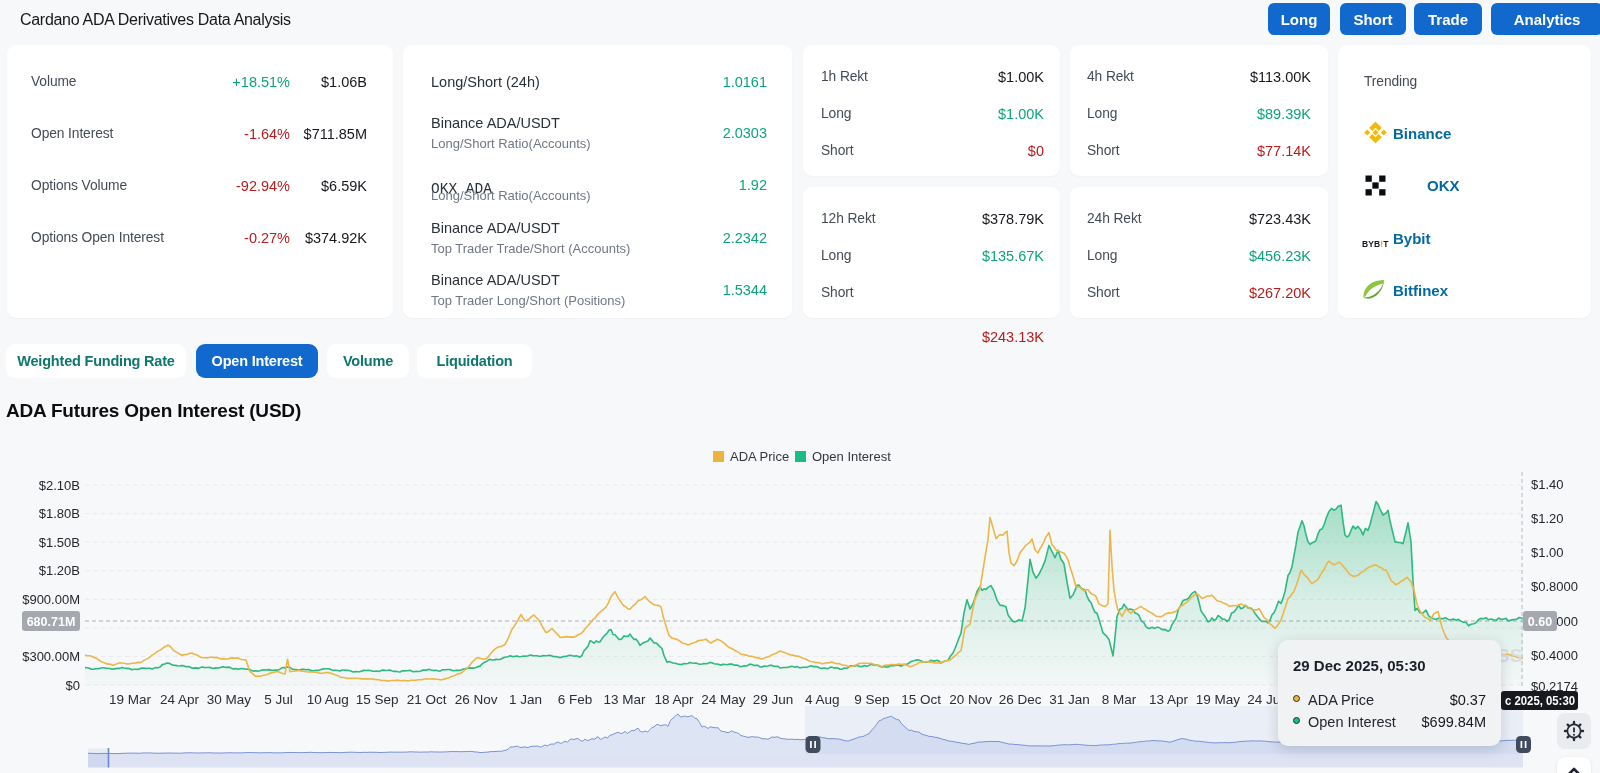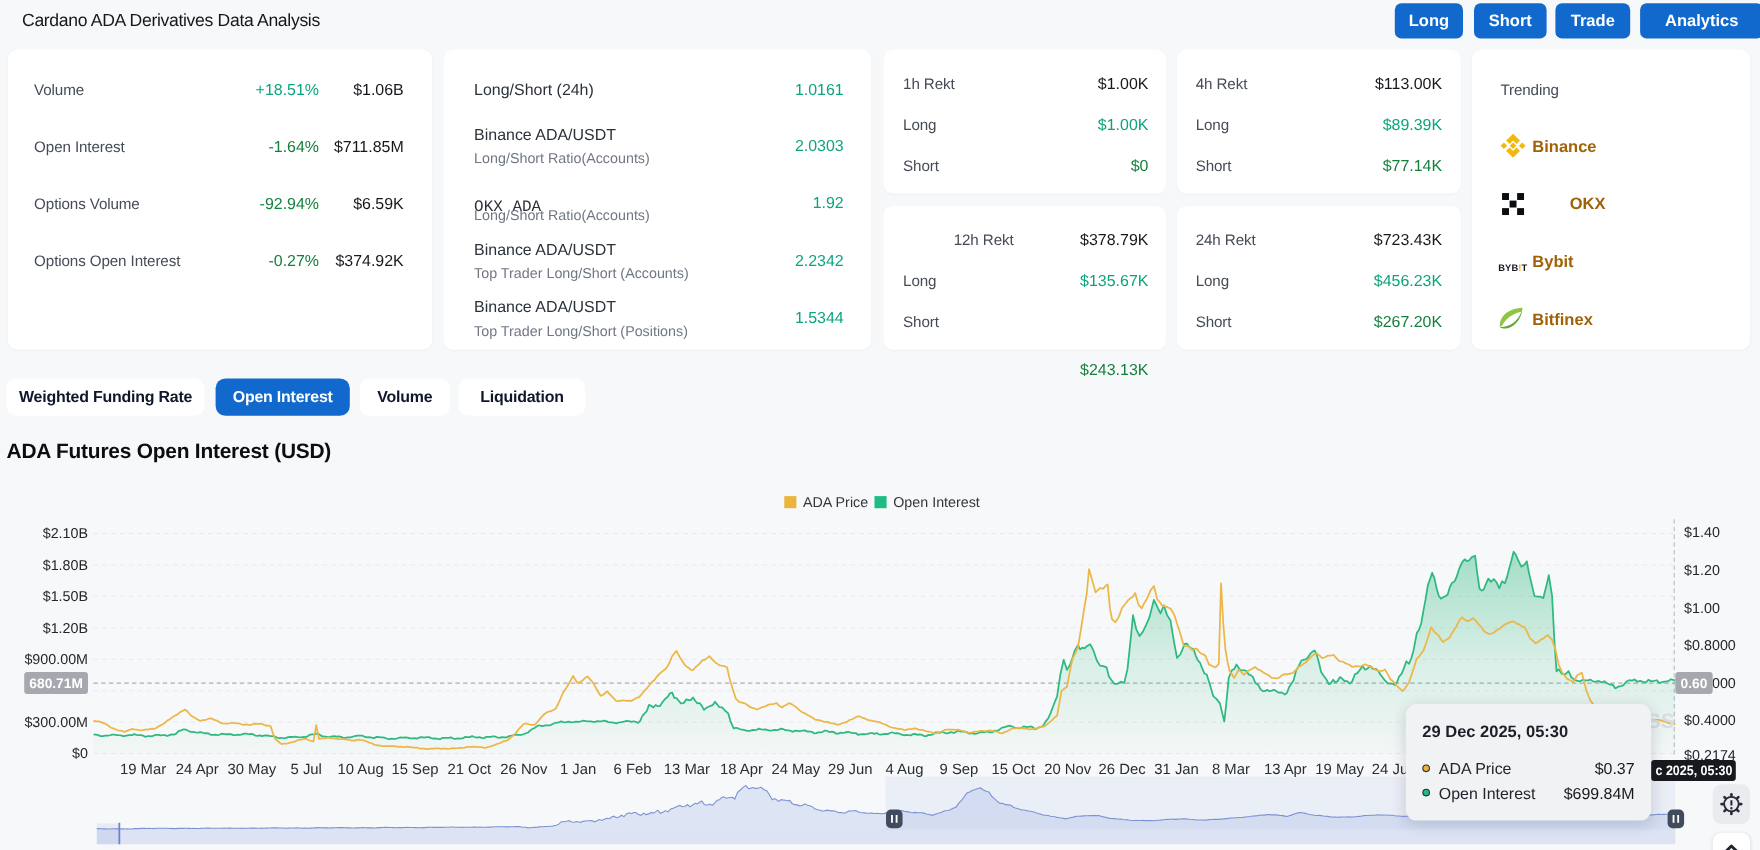--- a/index.html
+++ b/index.html
@@ -1,27 +1,27 @@
 <!DOCTYPE html>
 <html><head><meta charset="utf-8">
 <style>
 *{margin:0;padding:0;box-sizing:border-box;}
 html,body{width:1600px;height:773px;overflow:hidden;background:#f7f8f9;font-family:"Liberation Sans",sans-serif;-webkit-font-smoothing:antialiased;}
 .abs{position:absolute;}
 .card{position:absolute;background:#fff;border-radius:9px;box-shadow:0 1px 2px rgba(20,30,50,0.03);}
 .btn{position:absolute;top:3px;height:32px;background:#1269cd;color:#fff;font-size:15px;font-weight:700;border-radius:6px;display:flex;align-items:center;justify-content:center;}
-.tab{position:absolute;top:344px;height:34px;border-radius:9px;display:flex;align-items:center;justify-content:center;font-size:14.5px;letter-spacing:-0.2px;font-weight:700;color:#0f172a;background:#fff;}
+.tab{position:absolute;top:344px;height:34px;border-radius:9px;display:flex;align-items:center;justify-content:center;font-size:14.5px;letter-spacing:-0.2px;font-weight:700;color:#0f766e;background:#fff;}
 .lbl{position:absolute;font-size:13.8px;letter-spacing:-0.1px;color:#454b57;}
 .pct{position:absolute;font-size:14.5px;font-weight:500;text-align:right;}
 .val{position:absolute;font-size:14.5px;font-weight:500;color:#16181d;text-align:right;}
 .sub{position:absolute;font-size:13px;color:#707784;}
 .grn{color:#0ca47d;}
-.red{color:#15803d;}
+.red{color:#b91c1c;}
 .tl{position:absolute;font-size:14.5px;color:#2b3139;}
-.exn{position:absolute;font-size:15px;font-weight:700;color:#a16207;}
+.exn{position:absolute;font-size:15px;font-weight:700;color:#0369a1;}
 .grid{stroke:#e7e9ed;stroke-width:1;stroke-dasharray:4.5,3.5;}
 .cross{stroke:#b6bbc4;stroke-width:1;stroke-dasharray:4,3;}
 .crossh{stroke:#a9aeb8;stroke-width:1;stroke-dasharray:4,3;}
 .al{font-size:13px;fill:#23262c;font-family:"Liberation Sans",sans-serif;}
 .xl{font-size:13.5px;fill:#2a2e35;font-family:"Liberation Sans",sans-serif;}
 .badge{font-size:12.5px;font-weight:700;fill:#fff;font-family:"Liberation Sans",sans-serif;}
 .bbadge{font-size:12.5px;font-weight:700;fill:#fff;font-family:"Liberation Sans",sans-serif;}
 .wm{font-size:19px;font-weight:800;fill:#d9dce1;font-family:"Liberation Sans",sans-serif;}
 </style></head>
 <body>
@@ -54,39 +54,39 @@
 
 <div class="tl" style="left:431px;top:74px;">Long/Short (24h)</div>
 <div class="val grn" style="left:647px;top:74px;width:120px;">1.0161</div>
 <div class="tl" style="left:431px;top:115px;">Binance ADA/USDT</div>
 <div class="sub" style="left:431px;top:136px;">Long/Short Ratio(Accounts)</div>
 <div class="val grn" style="left:647px;top:125px;width:120px;">2.0303</div>
 <div class="tl" style="left:431px;top:181px;font-family:Liberation Mono, monospace;">OKX ADA</div>
 <div class="sub" style="left:431px;top:188px;">Long/Short Ratio(Accounts)</div>
 <div class="val grn" style="left:647px;top:177px;width:120px;">1.92</div>
 <div class="tl" style="left:431px;top:220px;">Binance ADA/USDT</div>
-<div class="sub" style="left:431px;top:241px;">Top Trader Long/Short (Accounts)</div>
+<div class="sub" style="left:431px;top:241px;">Top Trader Trade/Short (Accounts)</div>
 <div class="val grn" style="left:647px;top:230px;width:120px;">2.2342</div>
 <div class="tl" style="left:431px;top:272px;">Binance ADA/USDT</div>
 <div class="sub" style="left:431px;top:293px;">Top Trader Long/Short (Positions)</div>
 <div class="val grn" style="left:647px;top:282px;width:120px;">1.5344</div>
 
 <div class="lbl" style="left:821px;top:69px;">1h Rekt</div>
 <div class="val" style="left:914px;top:69px;width:130px;">$1.00K</div>
 <div class="lbl" style="left:821px;top:106px;">Long</div>
 <div class="val grn" style="left:914px;top:106px;width:130px;">$1.00K</div>
 <div class="lbl" style="left:821px;top:143px;">Short</div>
 <div class="val red" style="left:914px;top:143px;width:130px;">$0</div>
 <div class="lbl" style="left:1087px;top:69px;">4h Rekt</div>
 <div class="val" style="left:1182px;top:69px;width:129px;">$113.00K</div>
 <div class="lbl" style="left:1087px;top:106px;">Long</div>
 <div class="val grn" style="left:1182px;top:106px;width:129px;">$89.39K</div>
 <div class="lbl" style="left:1087px;top:143px;">Short</div>
 <div class="val red" style="left:1182px;top:143px;width:129px;">$77.14K</div>
-<div class="lbl" style="left:821px;top:211px;margin-left:46px;">12h Rekt</div>
+<div class="lbl" style="left:821px;top:211px;">12h Rekt</div>
 <div class="val" style="left:914px;top:211px;width:130px;">$378.79K</div>
 <div class="lbl" style="left:821px;top:248px;">Long</div>
 <div class="val grn" style="left:914px;top:248px;width:130px;">$135.67K</div>
 <div class="lbl" style="left:821px;top:285px;">Short</div>
 <div class="val red" style="left:914px;top:285px;width:130px;margin-top:44px;">$243.13K</div>
 <div class="lbl" style="left:1087px;top:211px;">24h Rekt</div>
 <div class="val" style="left:1182px;top:211px;width:129px;">$723.43K</div>
 <div class="lbl" style="left:1087px;top:248px;">Long</div>
 <div class="val grn" style="left:1182px;top:248px;width:129px;">$456.23K</div>
 <div class="lbl" style="left:1087px;top:285px;">Short</div>

